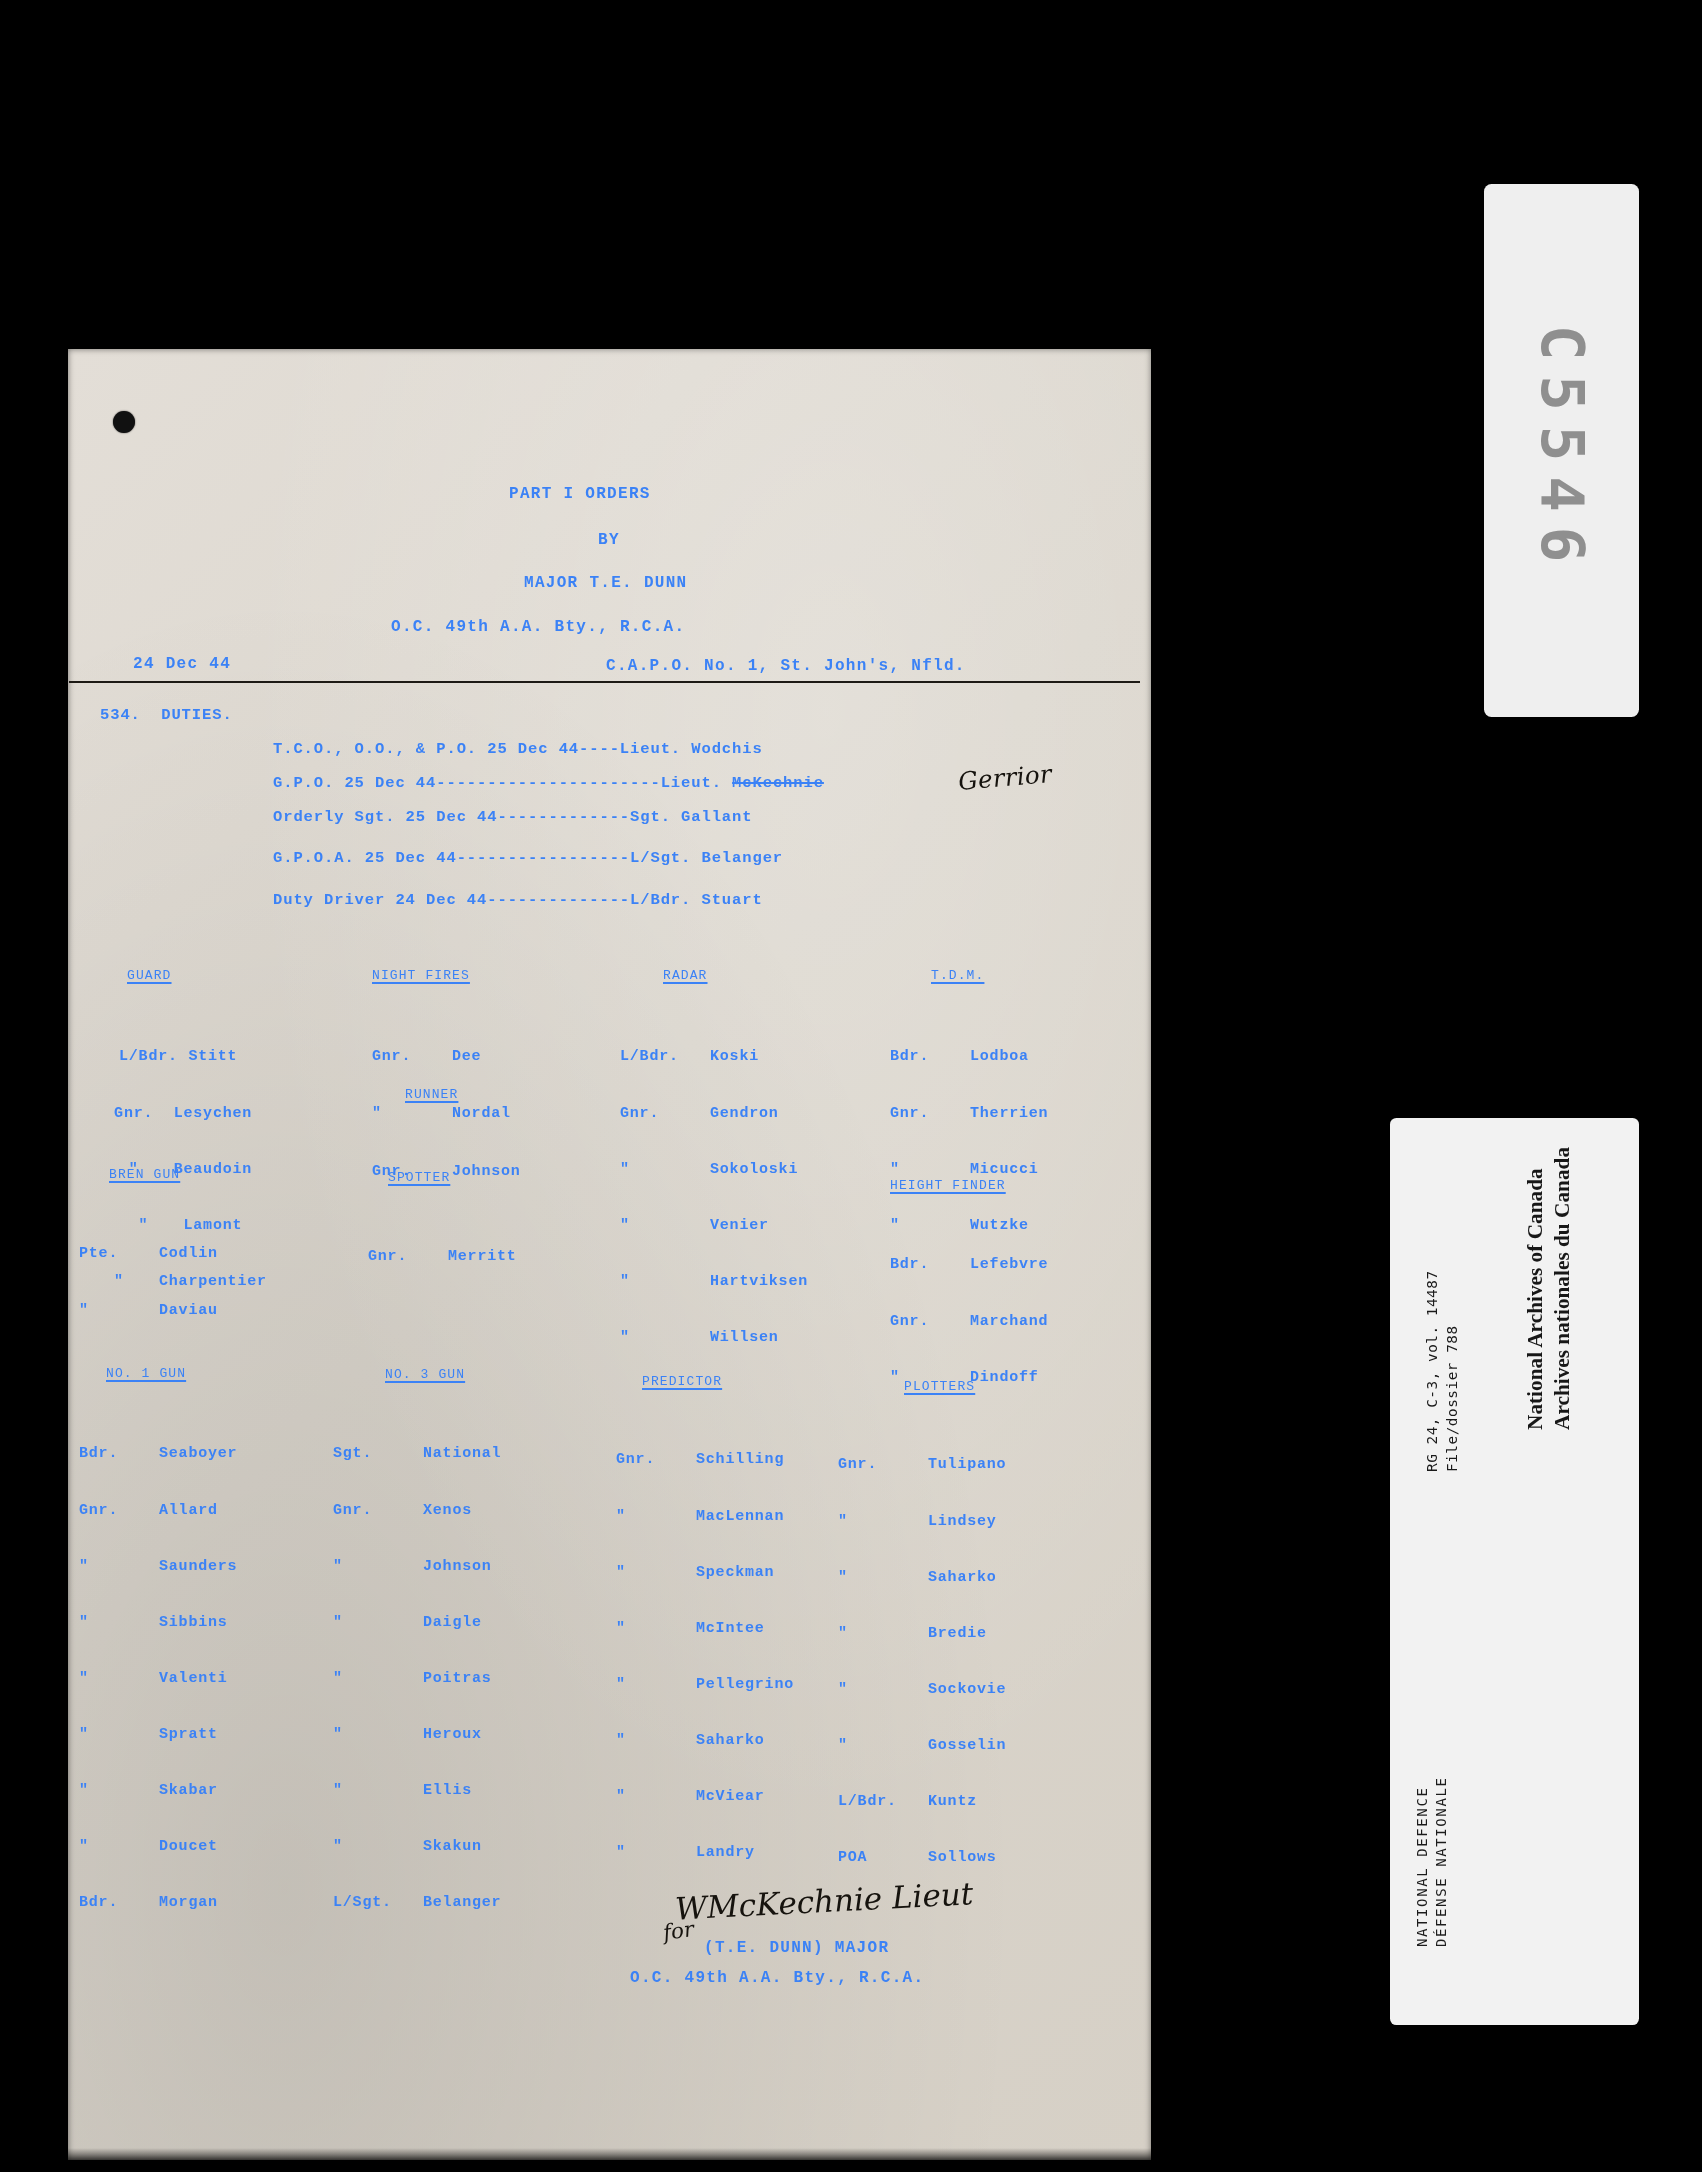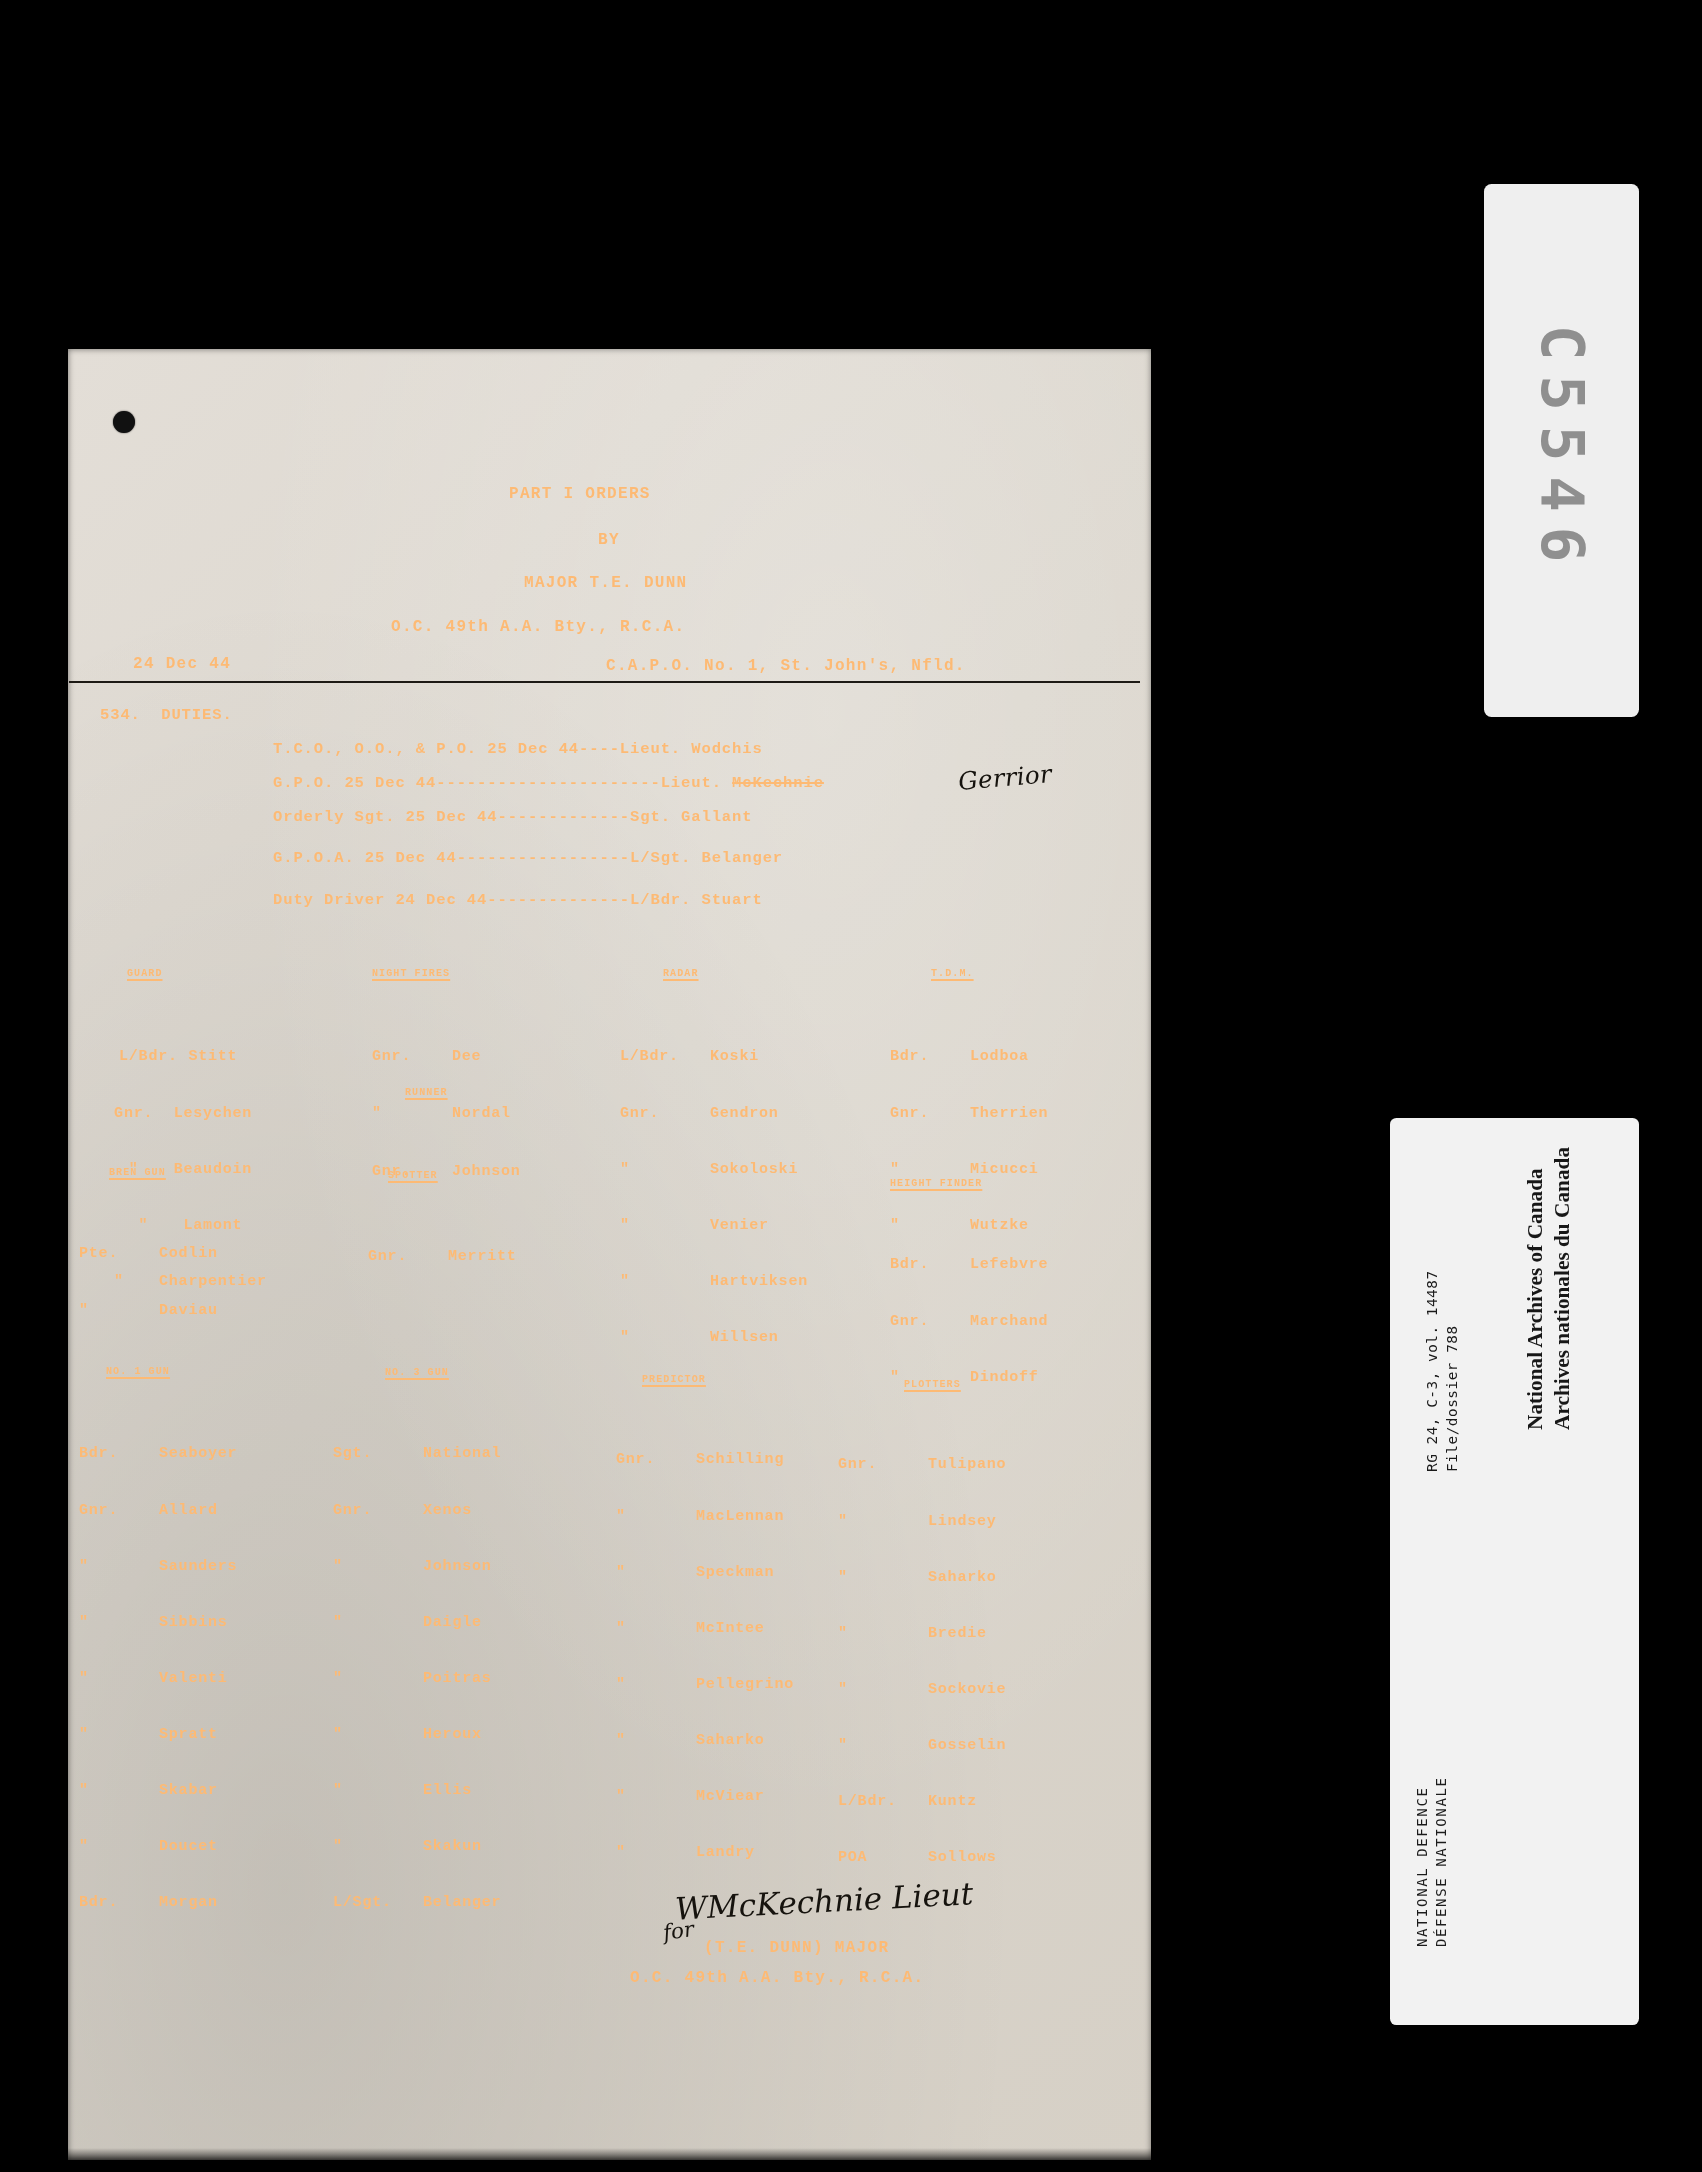--- a/index.html
+++ b/index.html
@@ -40,21 +40,21 @@
     position: absolute;
     left: 68px;
     top: 2148px;
     width: 1083px;
     height: 14px;
     background: linear-gradient(to bottom, rgba(0,0,0,0.0), rgba(0,0,0,0.75));
   }
 
   .doc-text {
     position: absolute;
-    color: #fdba74;
+    color: #3b82f6;
     font-family: "Liberation Mono", monospace;
     white-space: pre;
     letter-spacing: 0.3px;
   }
 
   
   #hole-punch {
     position: absolute;
     left: 113px;
     top: 411px;
@@ -99,22 +99,22 @@
   }
 
   
   .hand {
     font-family: "DejaVu Serif", serif;
     font-style: italic;
     color: #15120d;
   }
 
   .col-head {
-    font-size: 10px;
-    font-weight: bold;
+    font-size: 13px;
+    font-weight: normal;
     letter-spacing: 1.1px;
     text-decoration: underline;
     text-decoration-thickness: 1.6px;
     text-underline-offset: 2.7px;
     text-align: right;
   }
   .roster {
     font-size: 15px;
     font-weight: bold;
     letter-spacing: 0.8px;

